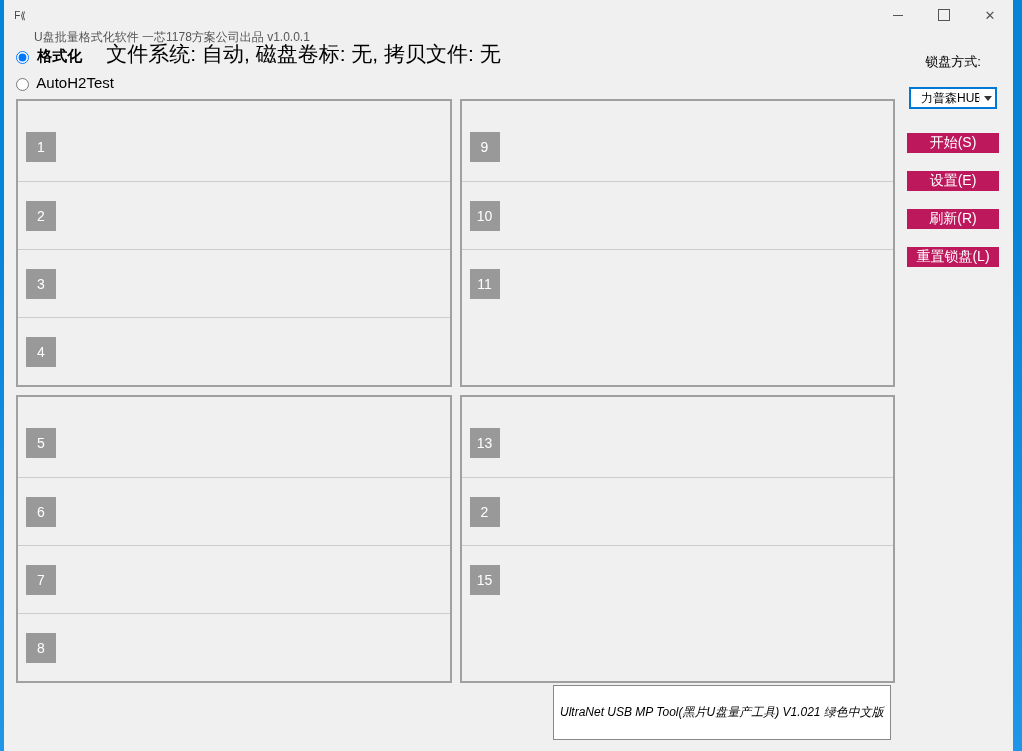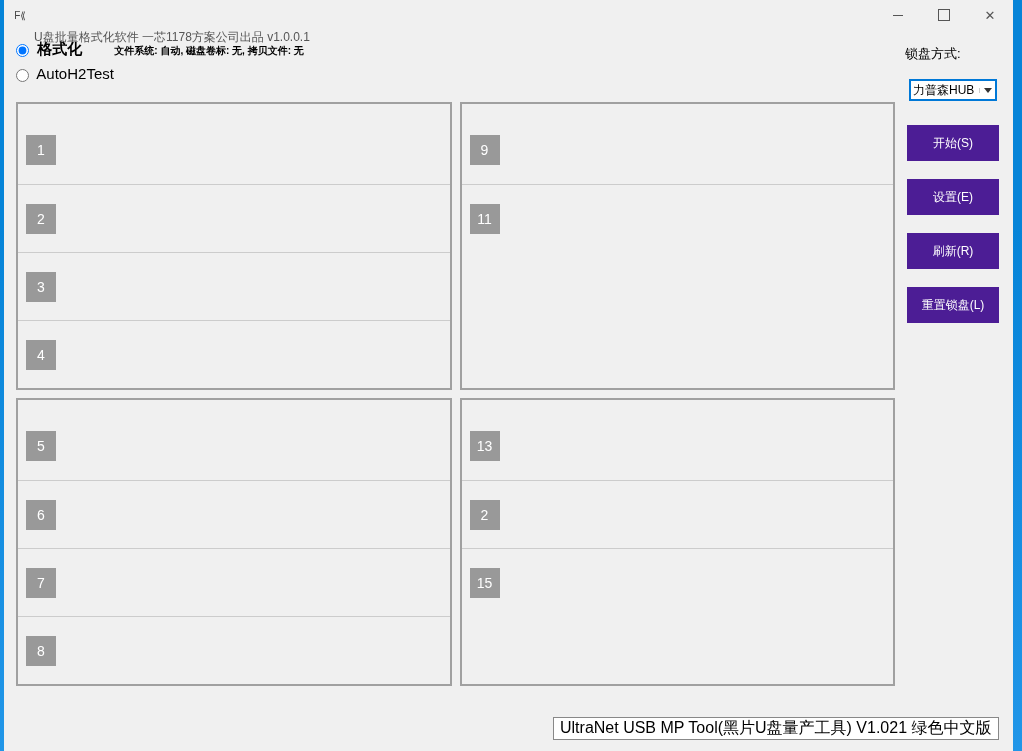--- a/index.html
+++ b/index.html
@@ -74,35 +74,35 @@
     .main-area {
       flex: 1;
       margin-right: 10px;
     }
     .options-row {
       margin-bottom: 6px;
       font-size: 15px;
     }
     .radio-row {
       display: inline-block;
-      margin-right: 28px;
+      margin-right: 20px;
     }
     .radio-input {
       vertical-align: middle;
       margin-right: 4px;
     }
     .radio-label {
       font-weight: bold;
     }
     .config-text {
-      font-size: 10px;
-      font-weight: bold;
+      font-size: 21px;
+      font-weight: normal;
     }
     .autoh2-row {
-      margin-bottom: 20px;
+      margin-bottom: 8px;
       font-size: 15px;
     }
     .autoh2-row .radio-label {
       font-weight: normal;
     }
     .grid {
       display: grid;
       grid-template-columns: 1fr 1fr;
       grid-template-rows: 1fr 1fr;
       gap: 8px;
@@ -133,69 +133,71 @@
       justify-content: center;
       font-size: 14px;
     }
     .sidebar {
       width: 96px;
       display: flex;
       flex-direction: column;
       align-items: stretch;
     }
     .lock-label {
+      text-align: center;
       font-size: 13px;
       margin-bottom: 16px;
-      margin-top: 5px;
+      margin-top: 13px;
     }
     .select-wrap {
       border: 2px solid #0078d7;
       margin: 0 4px 24px 4px;
       display: flex;
       align-items: center;
       background: #fff;
       height: 22px;
       font-size: 12px;
     }
     .select-value {
       flex: 1;
-      padding-left: 2px;
+      padding-left: 10px;
       white-space: nowrap;
       overflow: hidden;
     }
     .select-arrow {
       width: 16px;
       text-align: center;
       border-left: 1px solid #ccc;
     }
     .select-arrow svg {
       width: 8px;
       height: 5px;
       display: block;
       margin: 0 auto;
     }
     .action-btn {
-      background: #4c1d95;
+      background: #be185d;
       color: #fff;
       border: none;
-      height: 36px;
+      height: 20px;
       margin: 0 2px 18px 2px;
-      font-size: 12px;
+      font-size: 14px;
       cursor: pointer;
       font-family: inherit;
     }
     .tooltip {
       position: absolute;
       bottom: 11px;
       left: 553px;
       background: #fff;
       border: 1px solid #888;
-      padding: 0 6px;
-      font-size: 16px;
+      padding: 18px 6px;
+      font-size: 12px;
       white-space: nowrap;
+      font-style: italic;
     }
   </style>
 </head>
 <body>
 
 <div class="window">
   <div class="titlebar">
     <span class="titlebar-icon">F⟪</span>
     <span class="titlebar-title">U盘批量格式化软件  一芯1178方案公司出品 v1.0.0.1</span>
     <div class="win-controls">
@@ -232,20 +234,23 @@
             </div>
           <div class="slot">
               <div class="slot-badge">4</div>
             </div>
         </div>
         <div class="panel">
           <div class="slot">
               <div class="slot-badge">9</div>
             </div>
           <div class="slot">
+              <div class="slot-badge">10</div>
+            </div>
+          <div class="slot">
               <div class="slot-badge">11</div>
             </div>
         </div>
         <div class="panel">
           <div class="slot">
               <div class="slot-badge">5</div>
             </div>
           <div class="slot">
               <div class="slot-badge">6</div>
             </div>

